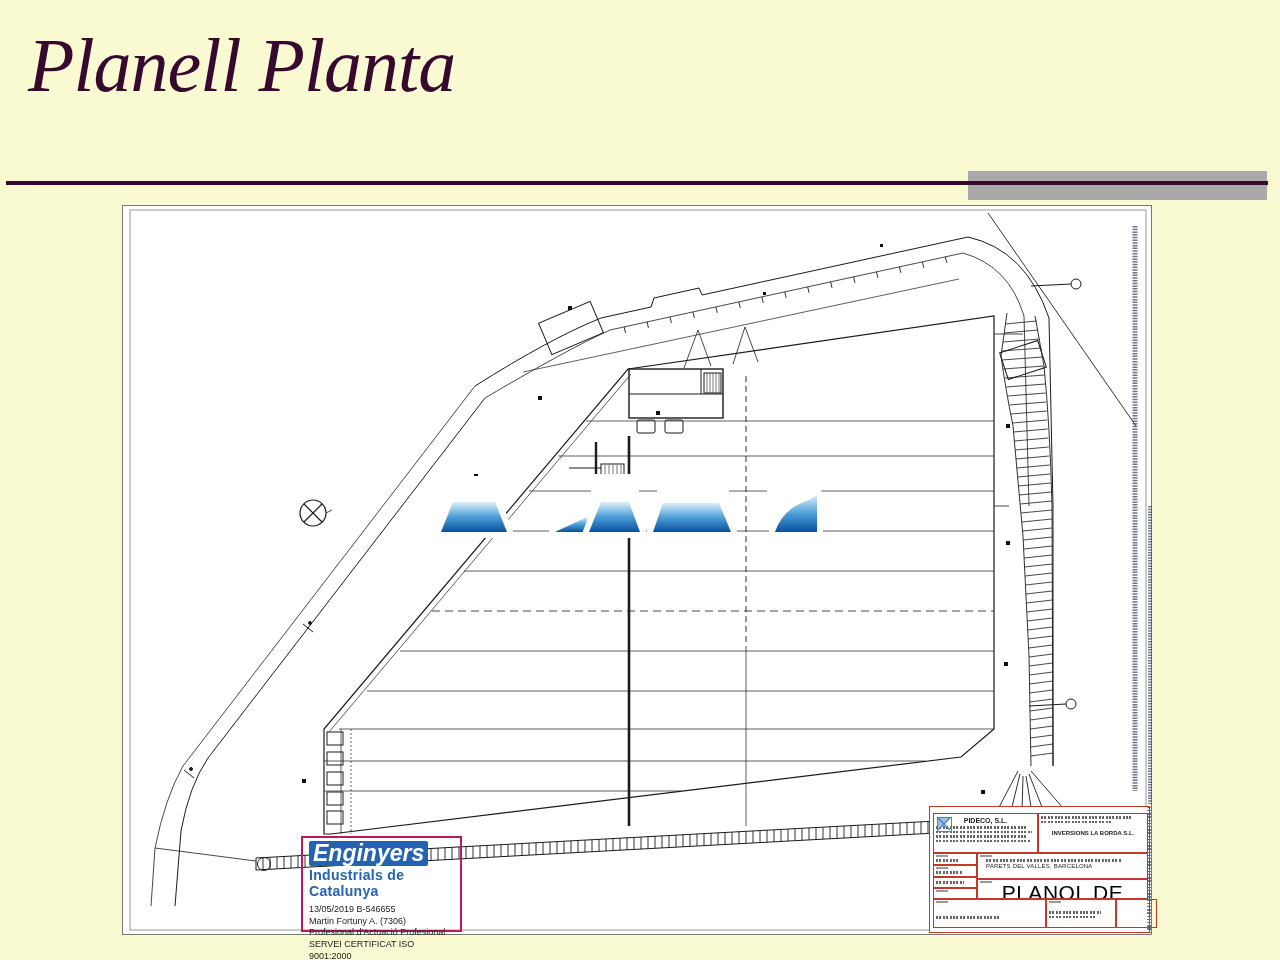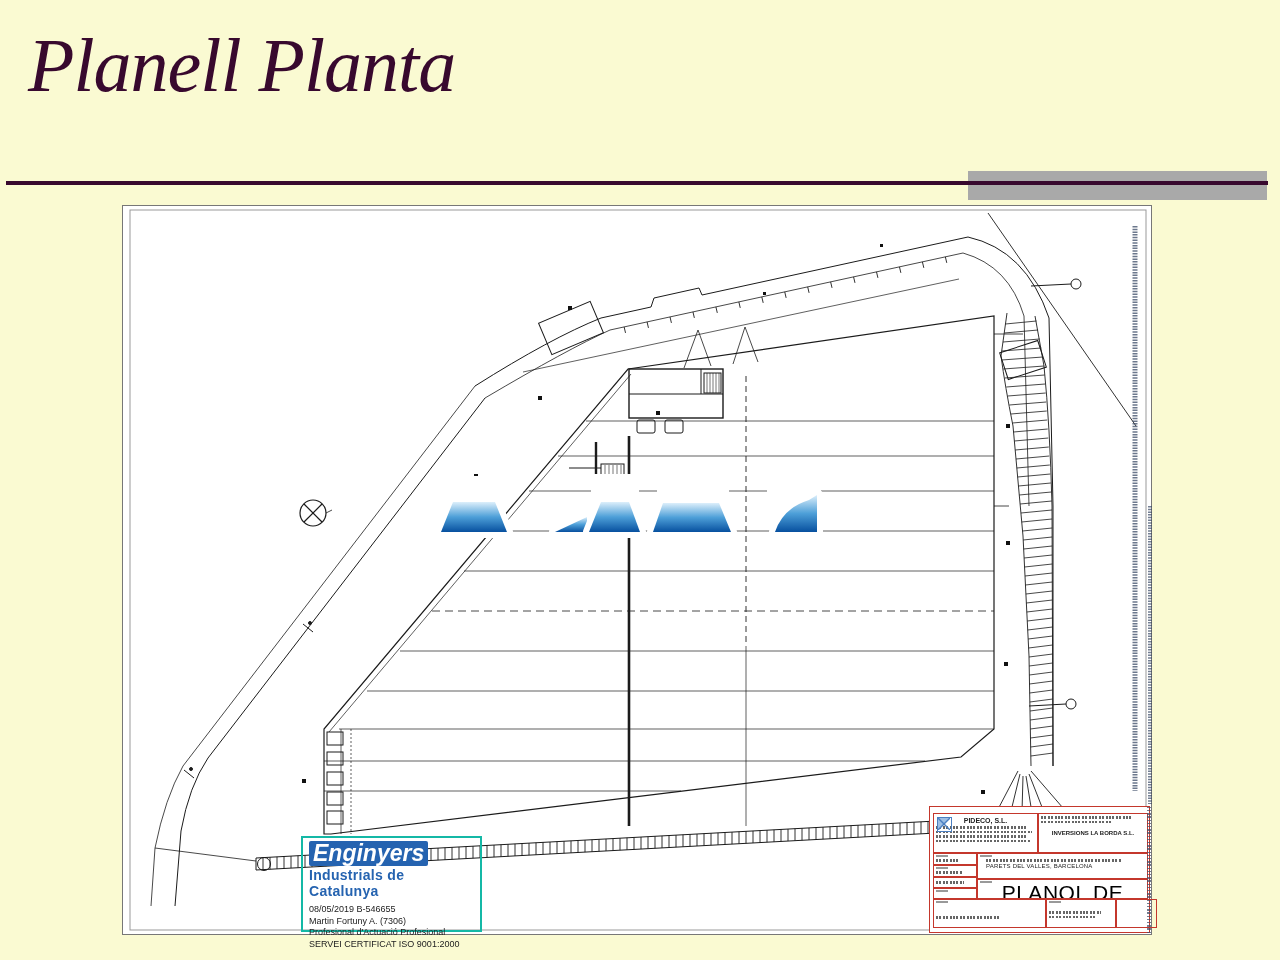--- a/index.html
+++ b/index.html
@@ -7,21 +7,21 @@
   .slide{position:absolute;left:0;top:0;width:1280px;height:960px;background:#FAFAD2;}
   .title{position:absolute;left:28px;top:22px;margin:0;font-family:"Liberation Serif","DejaVu Serif",serif;
          font-weight:400;font-size:76px;color:#38092E;letter-spacing:-1px;font-style:italic;}
   .accent-bar{position:absolute;left:968px;top:171px;width:299px;height:29px;background:#A9A9A9;}
   .rule{position:absolute;left:6px;top:181px;width:1262px;height:4px;background:#38092E;}
   .sheet{position:absolute;left:122px;top:205px;width:1030px;height:730px;background:#ffffff;
          border:1px solid #777;box-sizing:border-box;}
   .sheet svg{position:absolute;left:0;top:0;}
 
   
-  .stamp{position:absolute;left:178px;top:630px;width:181px;height:96px;border:2px solid #14b8a6;
+  .stamp{position:absolute;left:178px;top:630px;width:161px;height:96px;border:2px solid #be185d;
          box-sizing:border-box;background:transparent;padding:3px 6px;}
   .stamp-org{display:inline-block;font-weight:bold;font-style:italic;font-size:23px;line-height:1;
              color:#fff;background:#2563B0;padding:1px 4px;border-radius:2px;}
   .stamp-sub{font-weight:bold;font-size:14px;color:#2563B0;margin-top:1px;letter-spacing:.3px;}
   .stamp-line{font-size:9px;line-height:1.3;color:#222;}
   .stamp-gap{height:5px;}
 
   
   .tblock{position:absolute;left:806px;top:600px;width:221px;height:127px;background:#fff;
           border:1.5px solid #C4372C;box-sizing:border-box;}
@@ -353,21 +353,21 @@
           <path d="M 540,297 L 596,297 L 608,326 L 530,326 Z"></path>
           <path d="M 652,326 Q 660,302 686,294 L 694,289 L 694,326 Z"></path>
         </g>
       </g>
     </svg>
 
     <div class="stamp">
       <div><span class="stamp-org">Enginyers</span></div>
       <div class="stamp-sub">Industrials de Catalunya</div>
       <div class="stamp-gap"></div>
-      <div class="stamp-line">08/05/2019   B-546655</div>
+      <div class="stamp-line">13/05/2019   B-546655</div>
       <div class="stamp-line">Martin Fortuny A.   (7306)</div>
       <div class="stamp-line">Profesional d'Actuació Profesional</div>
       <div class="stamp-line">SERVEI CERTIFICAT ISO 9001:2000</div>
     </div>
 
     <div class="tblock">
       <div class="tb-cell" style="left:3px;top:6px;width:105px;height:40px;">
         <div class="tb-logo">
           <svg width="12" height="12" viewBox="0 0 12 12">
             <path d="M0,0 L12,0 L0,12 Z" fill="#9dbfe4"></path>

